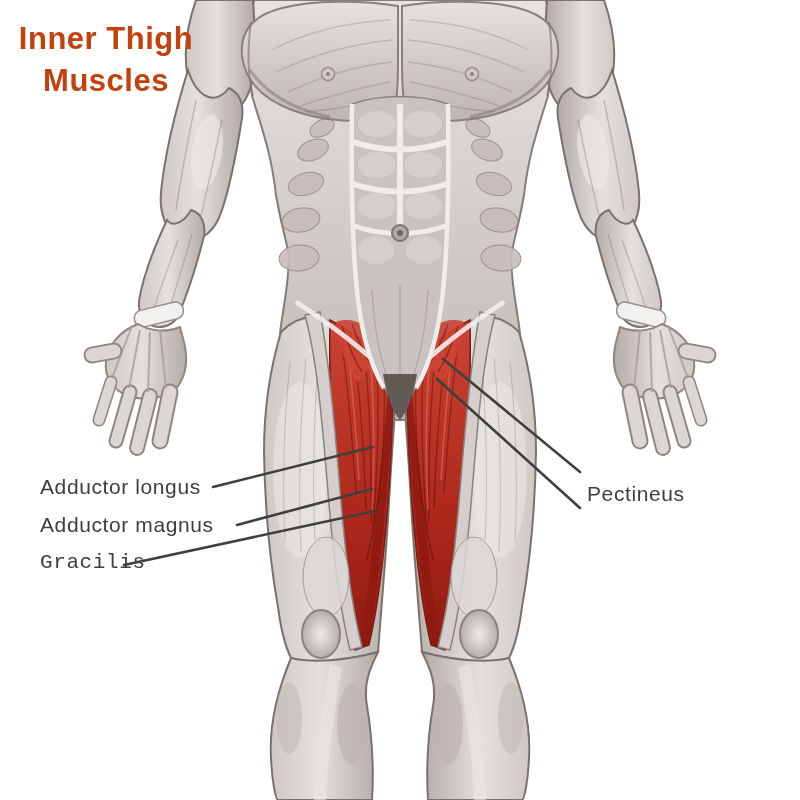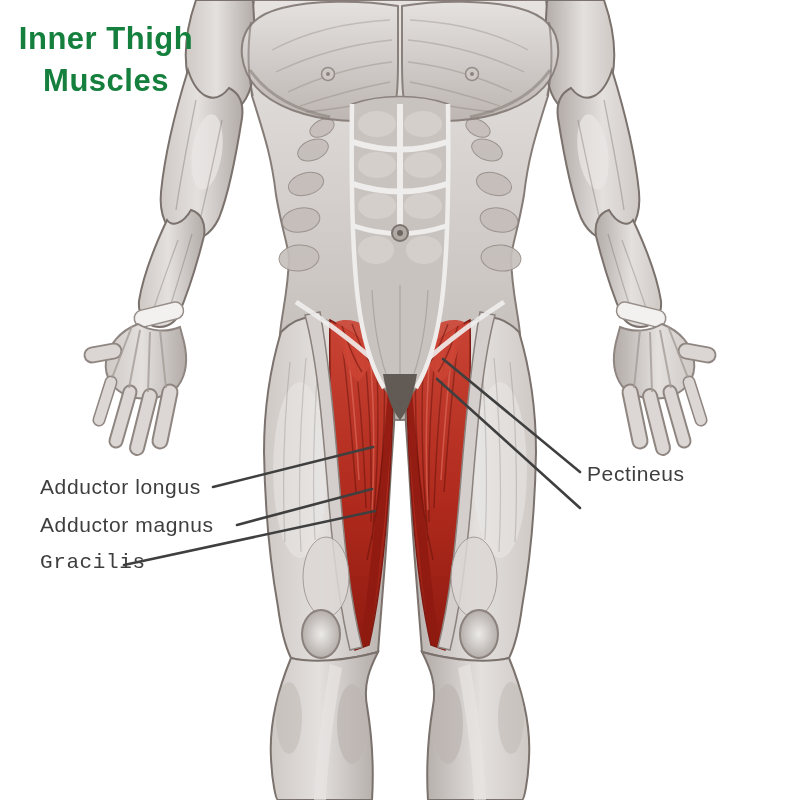--- a/index.html
+++ b/index.html
@@ -1,26 +1,26 @@
 <!DOCTYPE html>
 <html><head>
 <meta charset="utf-8">
 <style>
   html,body{margin:0;padding:0;background:#fff;}
   #stage{position:relative;width:800px;height:800px;background:#ffffff;overflow:hidden;
          font-family:"Liberation Sans", sans-serif;}
   #figure-svg{position:absolute;left:0;top:0;}
   .title{position:absolute;left:8px;top:18px;width:196px;text-align:center;
-         font-size:31px;line-height:1.34;font-weight:bold;color:#15803d;
+         font-size:31px;line-height:1.34;font-weight:bold;color:#c2410c;
          letter-spacing:0.5px;white-space:pre-line;}
   .mlabel{position:absolute;font-size:21px;color:#3e3e3e;letter-spacing:0.6px;white-space:nowrap;}
   #lbl-adductor-longus{left:40px;top:475px;}
   #lbl-adductor-magnus{left:40px;top:513px;}
   #lbl-gracilis{left:40px;top:551px;font-family:Liberation Mono, monospace;}
-  #lbl-pectineus{left:587px;top:462px;}
+  #lbl-pectineus{left:587px;top:482px;}
   #lbl-abductor-brevis{left:587px;top:498px;}
 </style>
 </head>
 <body>
 
 <div id="stage">
 
   <svg id="figure-svg" width="800" height="800" viewBox="0 0 800 800">
     <defs>
       <linearGradient id="gBody" x1="0" y1="0" x2="0" y2="1">

